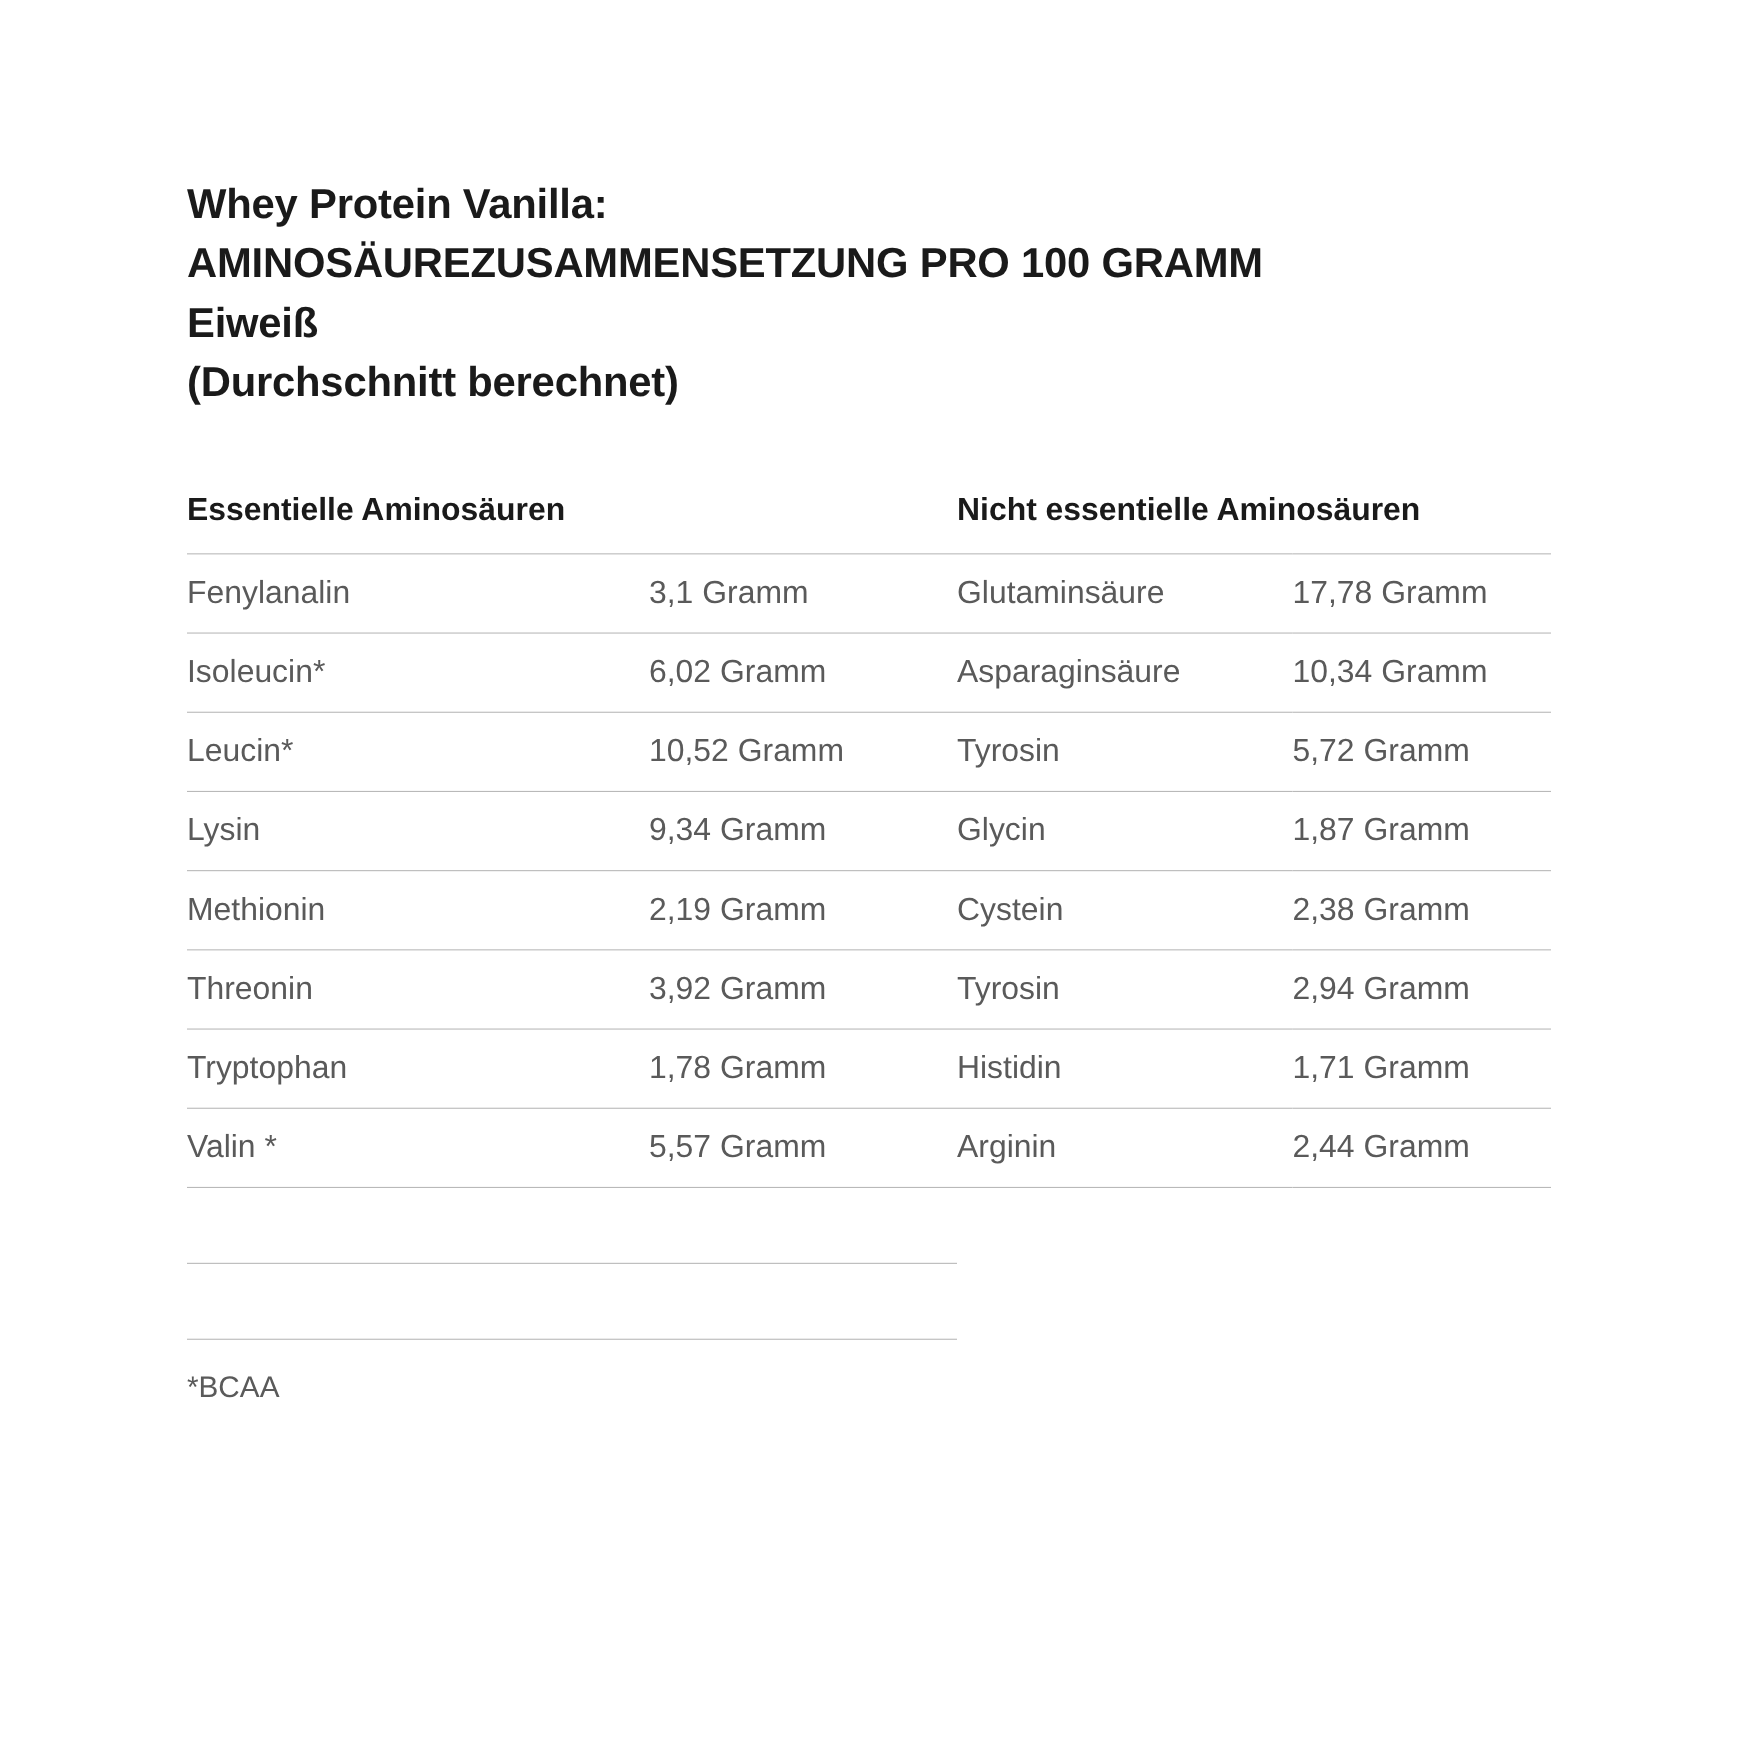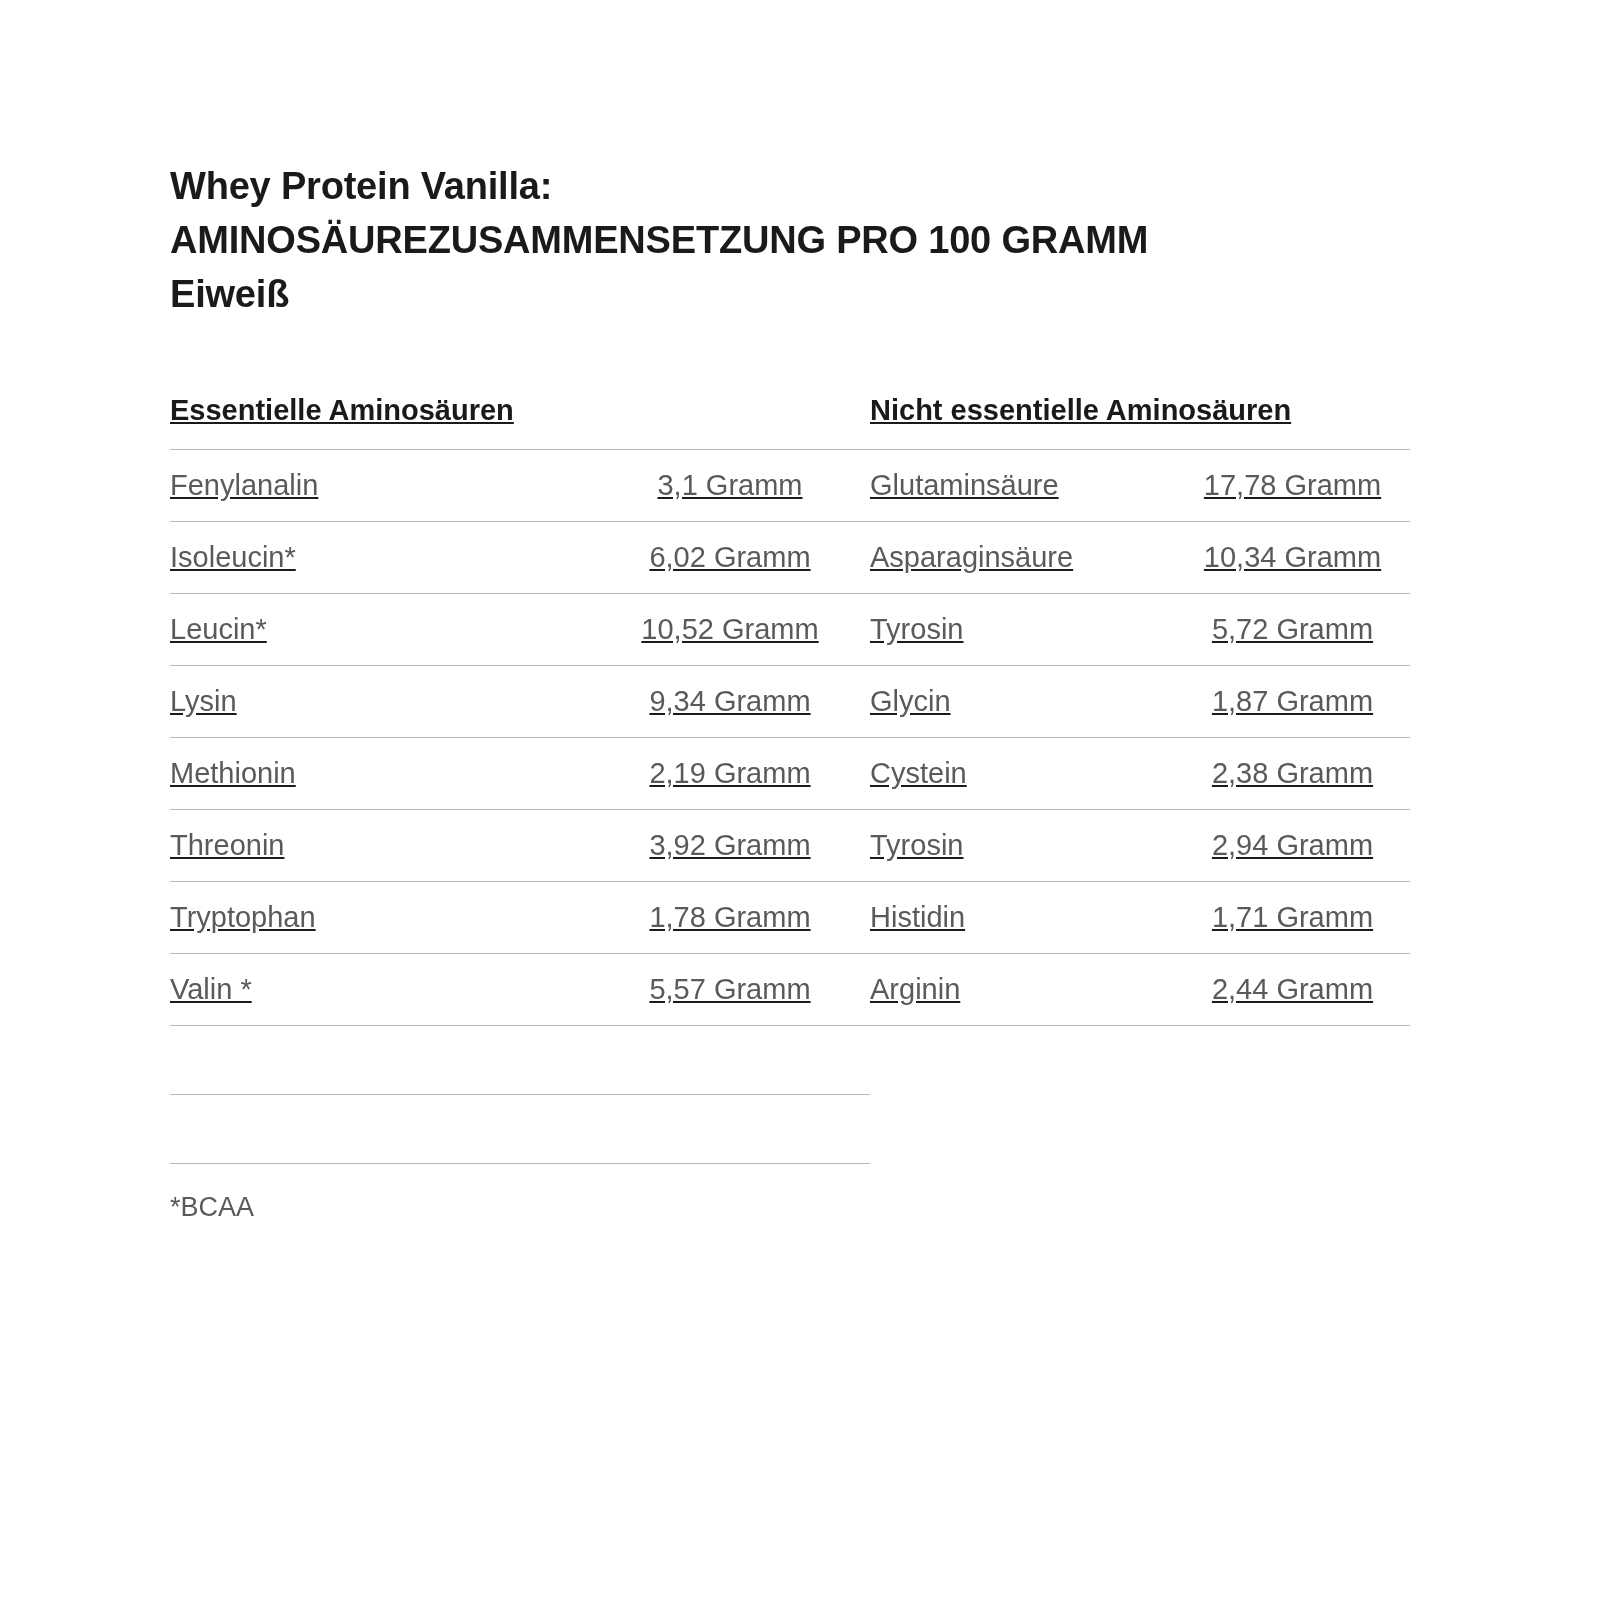--- a/index.html
+++ b/index.html
@@ -34,21 +34,20 @@
     display: block;
   }
   .tables {
     display: flex;
     flex-direction: row;
     margin-top: 72px;
     gap: 0;
   }
   .col {
     flex: 0 0 auto;
-    text-decoration: underline;
   }
   .col-left { width: 700px; }
   .col-right { width: 540px; }
 
   .col-head {
     font-size: 29px;
     font-weight: bold;
     color: #1a1a1a;
     padding-bottom: 22px;
     white-space: nowrap;
@@ -69,40 +68,41 @@
     color: #5a5a5a;
     padding: 19px 0 19px 0;
     vertical-align: middle;
     font-weight: normal;
     white-space: nowrap;
   }
   .col-left td.name { width: 420px; }
   .col-left td.val  { width: 280px; }
   .col-right td.name { width: 305px; }
   .col-right td.val  { width: 235px; }
-  td.val { text-align: center; }
+  td.val { text-align: left; }
 
   tr.spacer td {
     padding: 19px 0;
     height: 30px;
   }
   .footnote {
     margin-top: 28px;
     font-size: 27px;
     color: #5a5a5a;
   }
 </style>
 </head>
 <body>
 
 <div class="page">
 
   <h1 class="title">
     <span class="line">Whey Protein Vanilla:</span>
     <span class="line">AMINOSÄUREZUSAMMENSETZUNG PRO 100 GRAMM Eiweiß</span>
+    <span class="line">(Durchschnitt berechnet)</span>
   </h1>
 
   <div class="tables">
 
     <div class="col col-left">
       <div class="col-head">Essentielle Aminosäuren</div>
       <table class="amino">
         <tbody>
           <tr>
             <td class="name">Fenylanalin</td>

